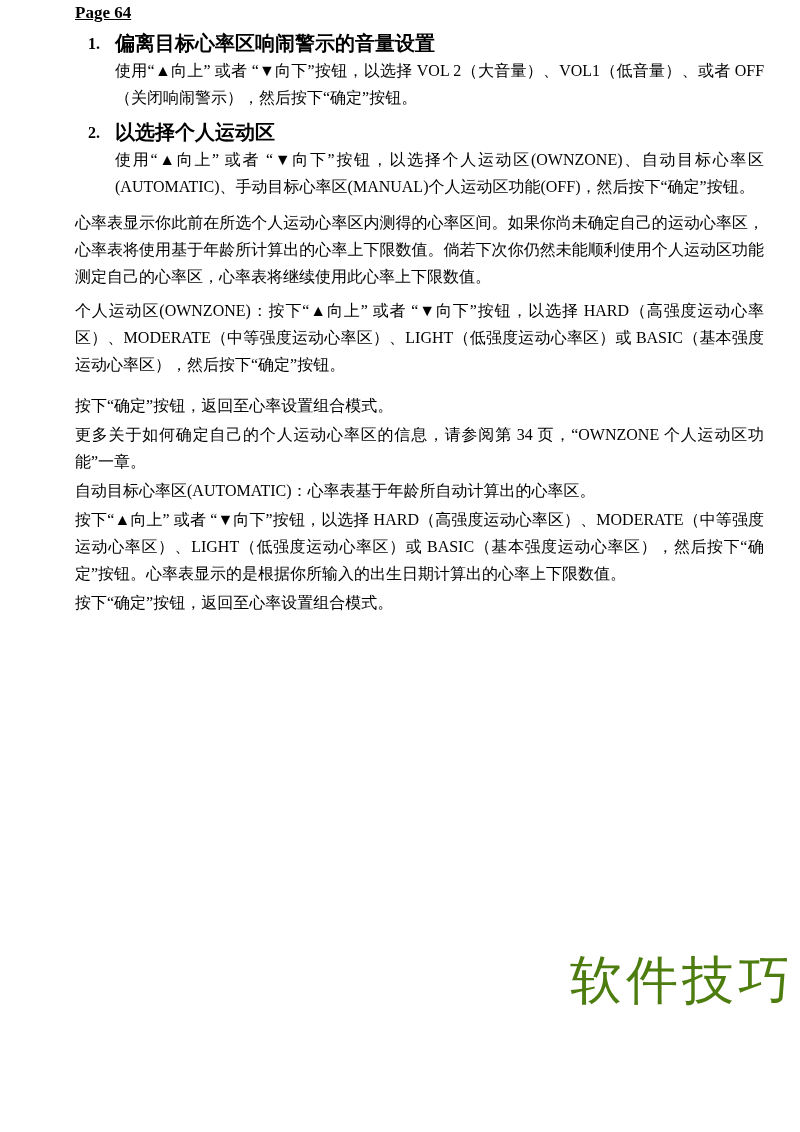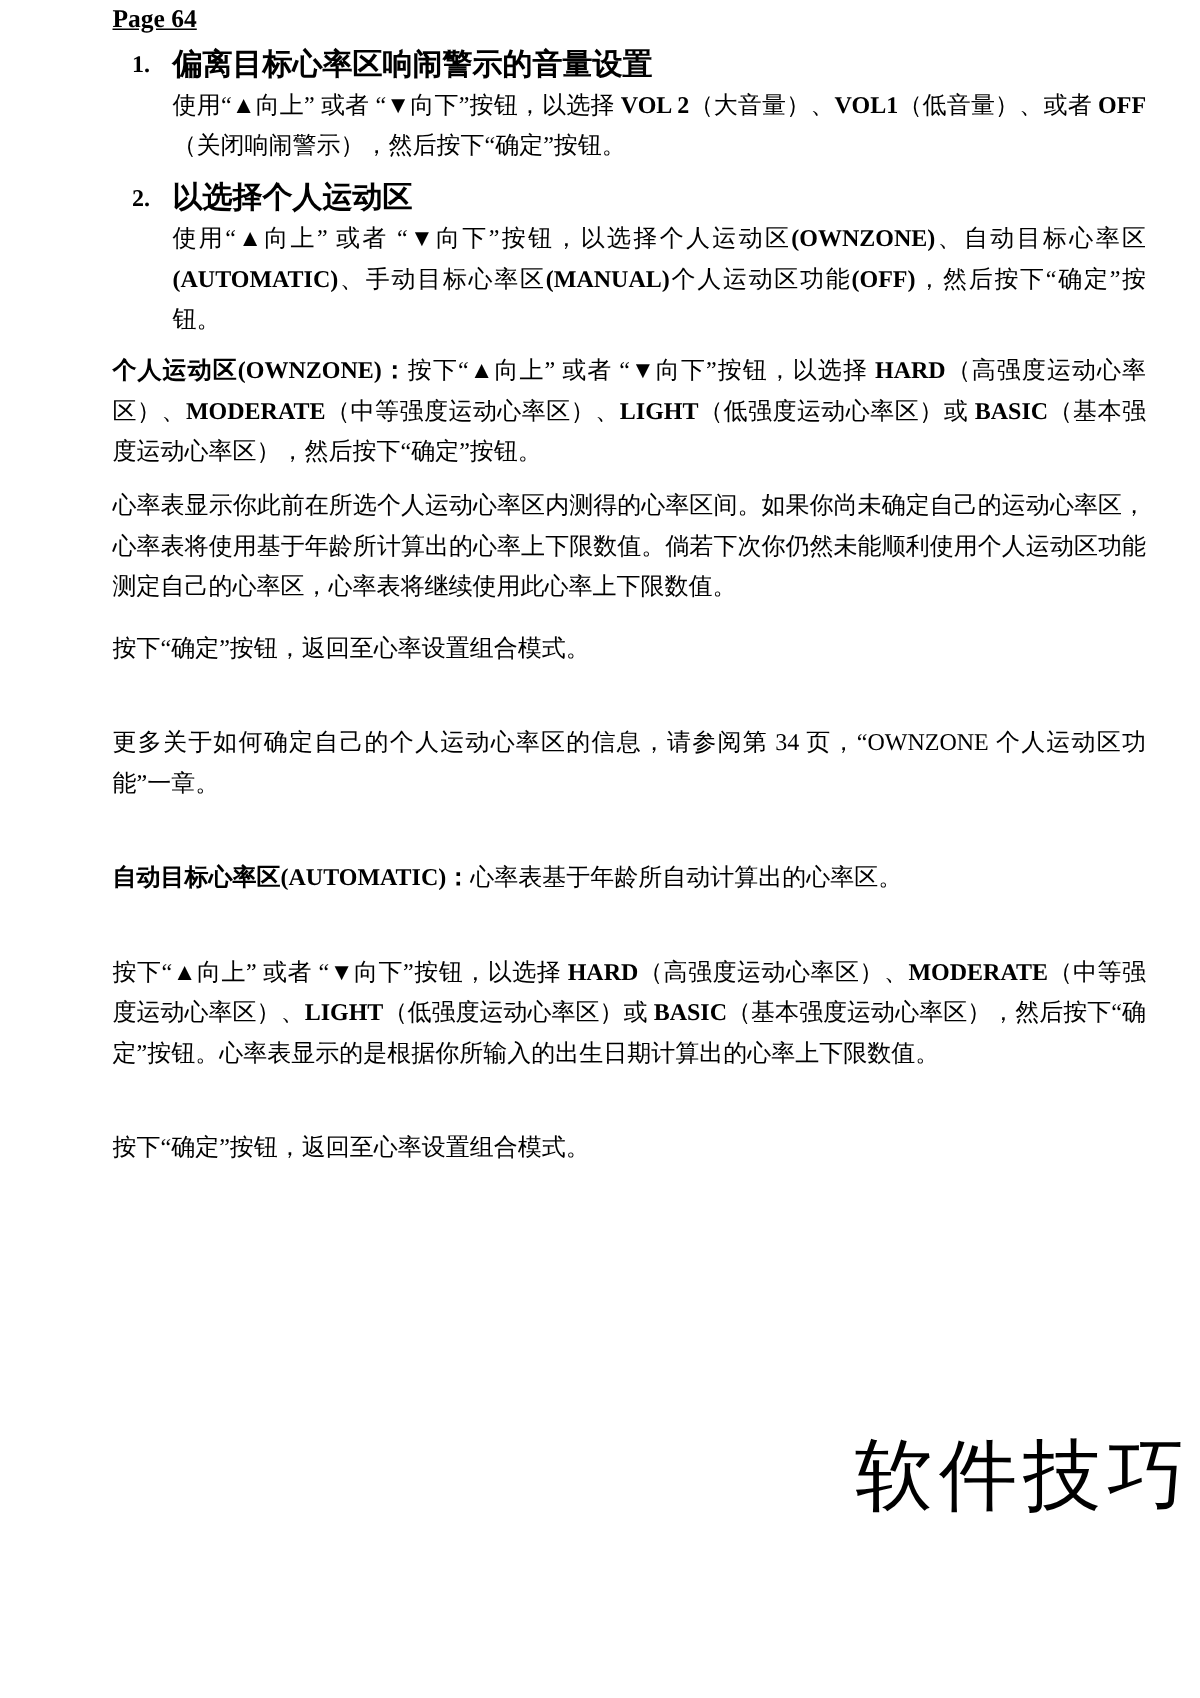--- a/index.html
+++ b/index.html
@@ -30,34 +30,34 @@
     font-size: 16px;
     line-height: 27px;
   }
   .item-title { font-weight: bold; font-size: 20px; line-height: 27px; }
   .item-body, .para {
     font-size: 16px;
     line-height: 27px;
     text-align: justify;
     margin: 0;
   }
-  .b { font-weight: bold; }
+  .b { font-weight: normal; }
   .mt-a { margin-top: 7px; }
   .mt-b { margin-top: 9px; }
   .mt-c { margin-top: 14px; }
-  .mt-d { margin-top: 36px; }
+  .mt-d { margin-top: 2px; }
   .watermark {
     position: absolute;
     right: 6px;
     bottom: 33px;
-    font-family: Liberation Serif, serif;
+    font-family: Liberation Mono, monospace;
     font-size: 52px;
     line-height: 52px;
     letter-spacing: 4px;
-    color: #000000;
+    color: #4d7c0f;
     user-select: none;
   }
 </style>
 </head>
 <body>
 
 <div class="page">
   <div class="content">
 
     <h1 class="page-title">Page 64</h1>
@@ -67,23 +67,23 @@
       <div class="item-title">偏离目标心率区响闹警示的音量设置</div>
       <p class="item-body"><span>使用“▲向上” 或者 “▼向下”按钮，以选择 </span><span class="b">VOL 2</span><span>（大音量）、</span><span class="b">VOL1</span><span>（低音量）、或者 </span><span class="b">OFF</span><span>（关闭响闹警示），然后按下“确定”按钮。</span></p>
     </div>
 
     <div class="list-item list-item-2">
       <span class="num">2.</span>
       <div class="item-title">以选择个人运动区</div>
       <p class="item-body"><span>使用“▲向上” 或者 “▼向下”按钮，以选择个人运动区</span><span class="b">(OWNZONE)</span><span>、自动目标心率区</span><span class="b">(AUTOMATIC)</span><span>、手动目标心率区</span><span class="b">(MANUAL)</span><span>个人运动区功能</span><span class="b">(OFF)</span><span>，然后按下“确定”按钮。</span></p>
     </div>
 
+    <p class="para mt-b">心率表显示你此前在所选个人运动心率区内测得的心率区间。如果你尚未确定自己的运动心率区，心率表将使用基于年龄所计算出的心率上下限数值。倘若下次你仍然未能顺利使用个人运动区功能测定自己的心率区，心率表将继续使用此心率上下限数值。</p>
+
     <p class="para mt-a"><span class="b">个人运动区(OWNZONE)：</span><span>按下“▲向上” 或者 “▼向下”按钮，以选择 </span><span class="b">HARD</span><span>（高强度运动心率区）、</span><span class="b">MODERATE</span><span>（中等强度运动心率区）、</span><span class="b">LIGHT</span><span>（低强度运动心率区）或 </span><span class="b">BASIC</span><span>（基本强度运动心率区），然后按下“确定”按钮。</span></p>
-
-    <p class="para mt-b">心率表显示你此前在所选个人运动心率区内测得的心率区间。如果你尚未确定自己的运动心率区，心率表将使用基于年龄所计算出的心率上下限数值。倘若下次你仍然未能顺利使用个人运动区功能测定自己的心率区，心率表将继续使用此心率上下限数值。</p>
 
     <p class="para mt-c">按下“确定”按钮，返回至心率设置组合模式。</p>
 
     <p class="para mt-d">更多关于如何确定自己的个人运动心率区的信息，请参阅第 34 页，“OWNZONE 个人运动区功能”一章。</p>
 
     <p class="para mt-d"><span class="b">自动目标心率区(AUTOMATIC)：</span><span>心率表基于年龄所自动计算出的心率区。</span></p>
 
     <p class="para mt-d"><span>按下“▲向上” 或者 “▼向下”按钮，以选择 </span><span class="b">HARD</span><span>（高强度运动心率区）、</span><span class="b">MODERATE</span><span>（中等强度运动心率区）、</span><span class="b">LIGHT</span><span>（低强度运动心率区）或 </span><span class="b">BASIC</span><span>（基本强度运动心率区），然后按下“确定”按钮。心率表显示的是根据你所输入的出生日期计算出的心率上下限数值。</span></p>
 
     <p class="para mt-d">按下“确定”按钮，返回至心率设置组合模式。</p>

